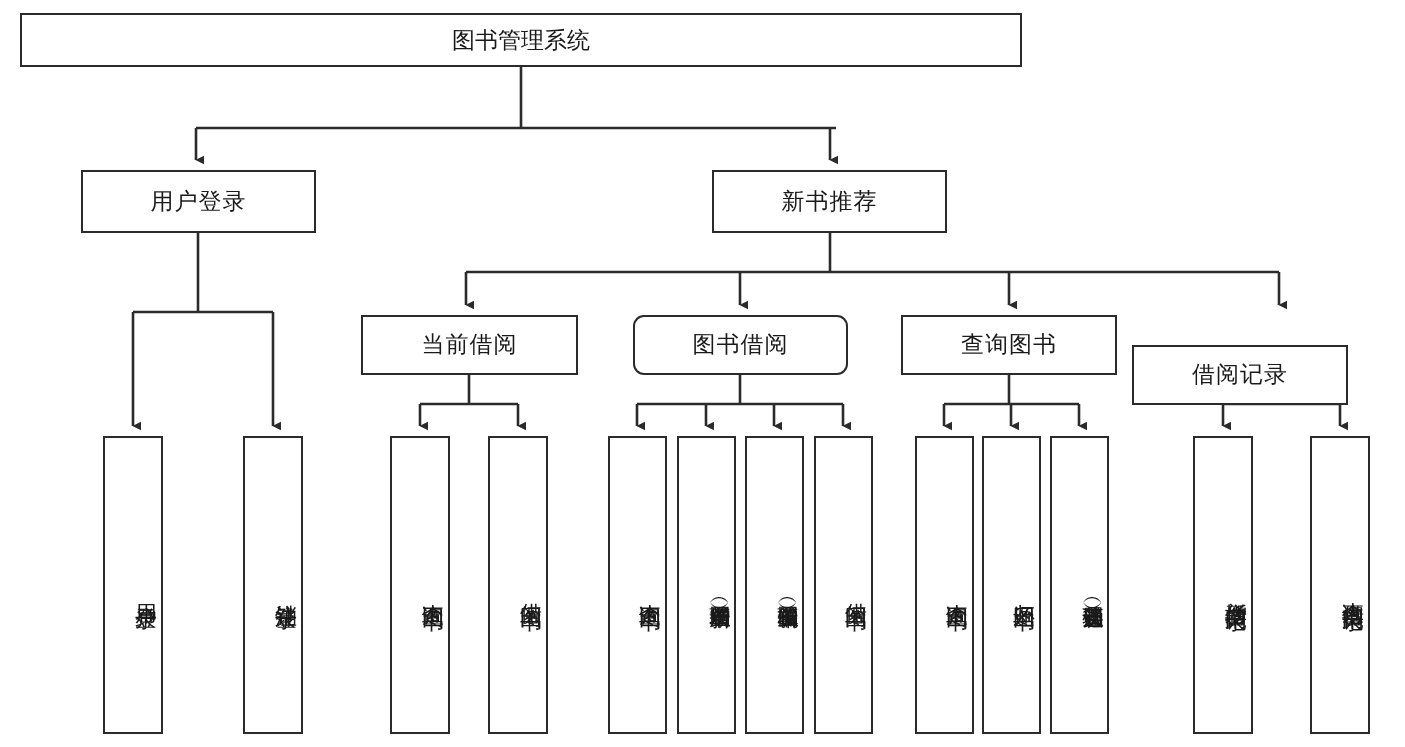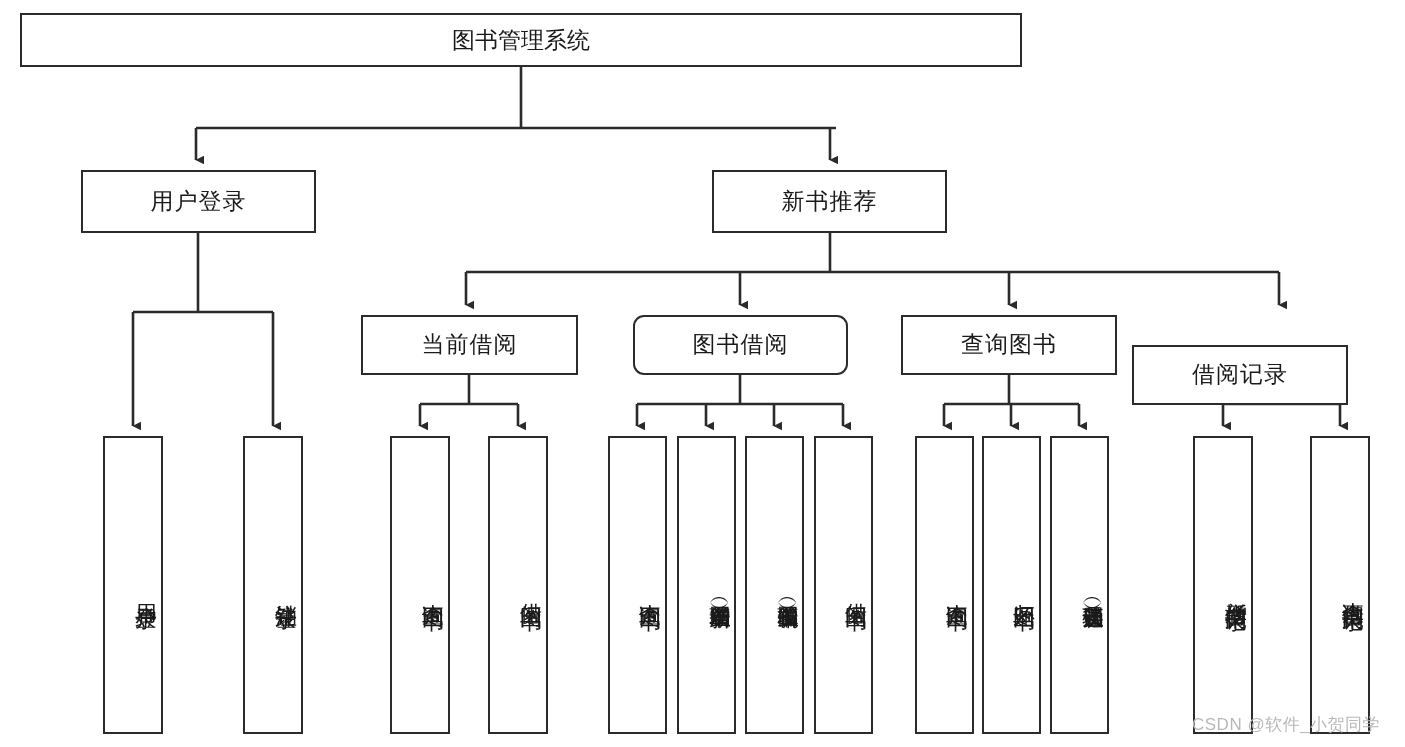--- a/index.html
+++ b/index.html
@@ -201,15 +201,14 @@
   </div>
 
   <div class="node vert" style="left:1193px; top:436px; width:60px; height:298px;">
     <span class="vtext">新增借阅记录</span>
   </div>
 
   <div class="node vert" style="left:1310px; top:436px; width:60px; height:298px;">
     <span class="vtext">查询借阅记录</span>
   </div>
 
-  <div class="watermark" style="left:1192px; top:713px;">CSDN @软件_小贺同学</div>
 
 </div>
 
 </body></html>

